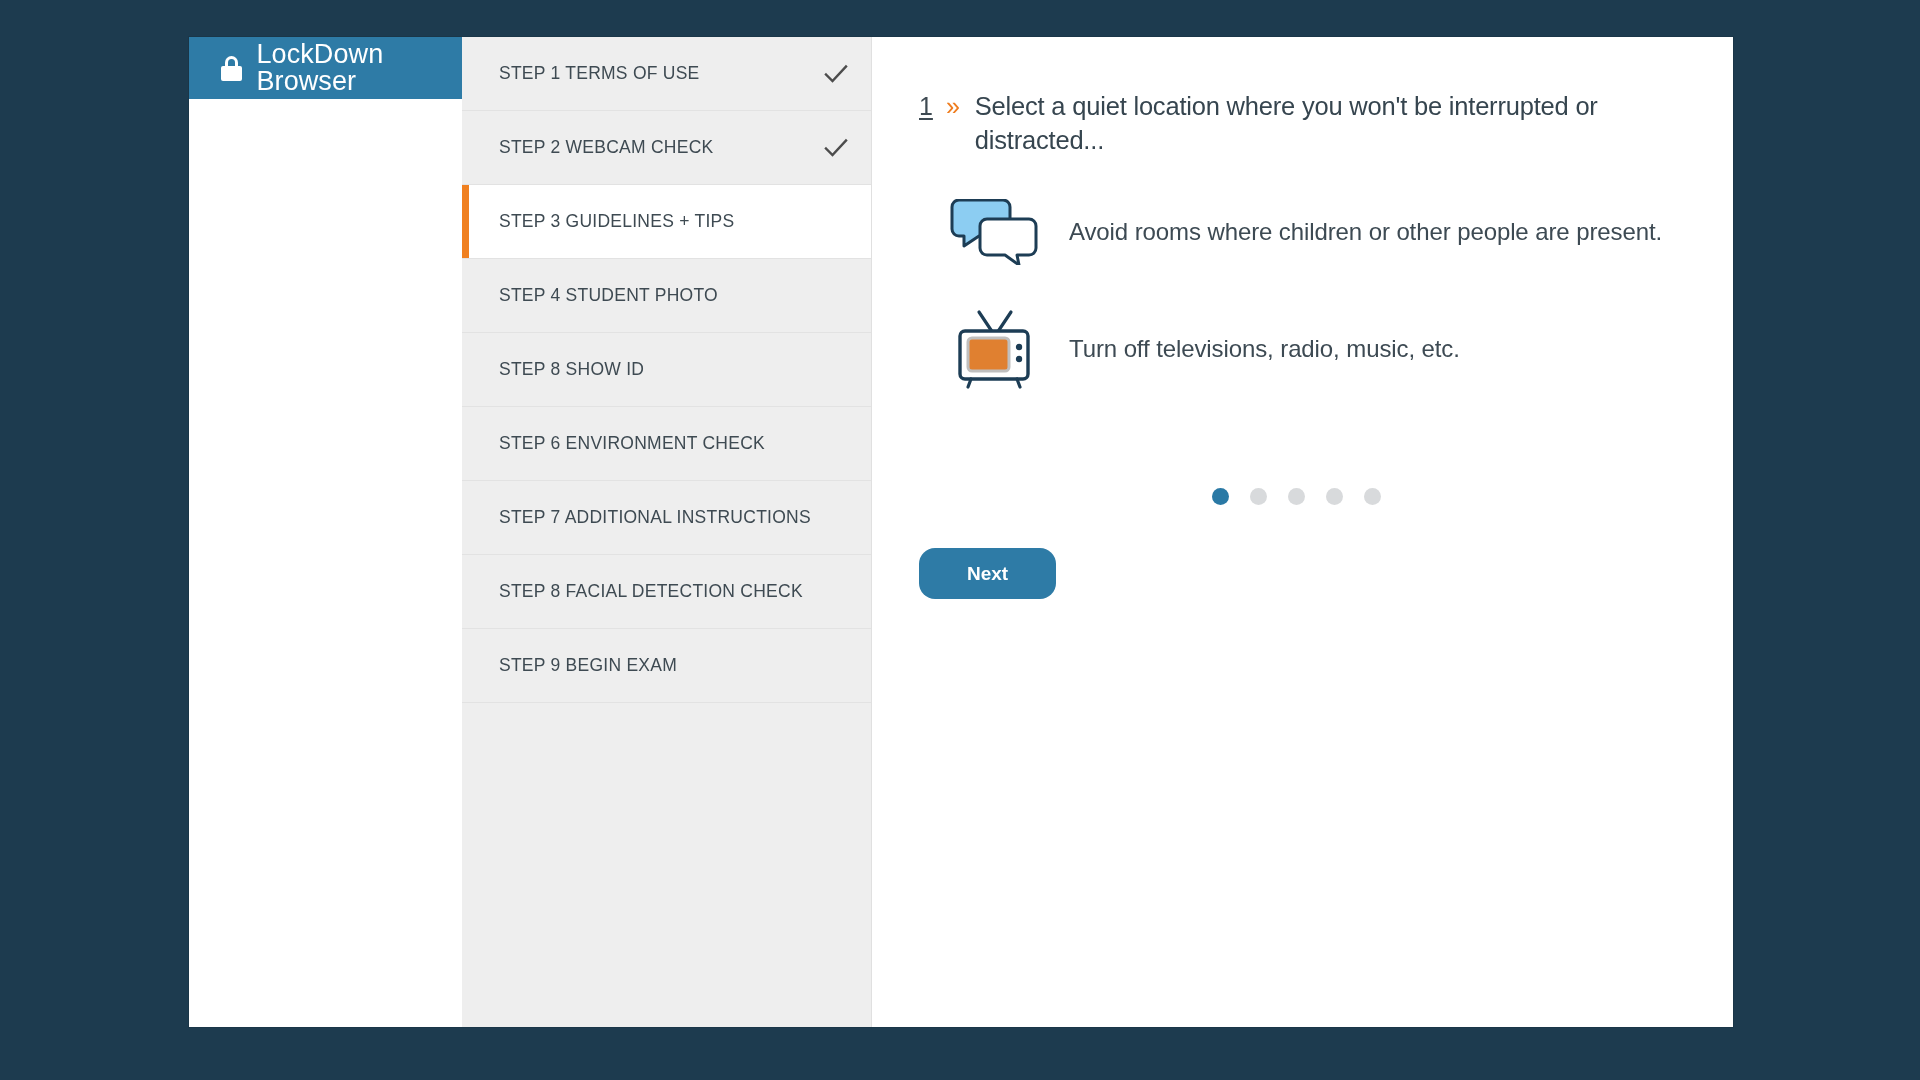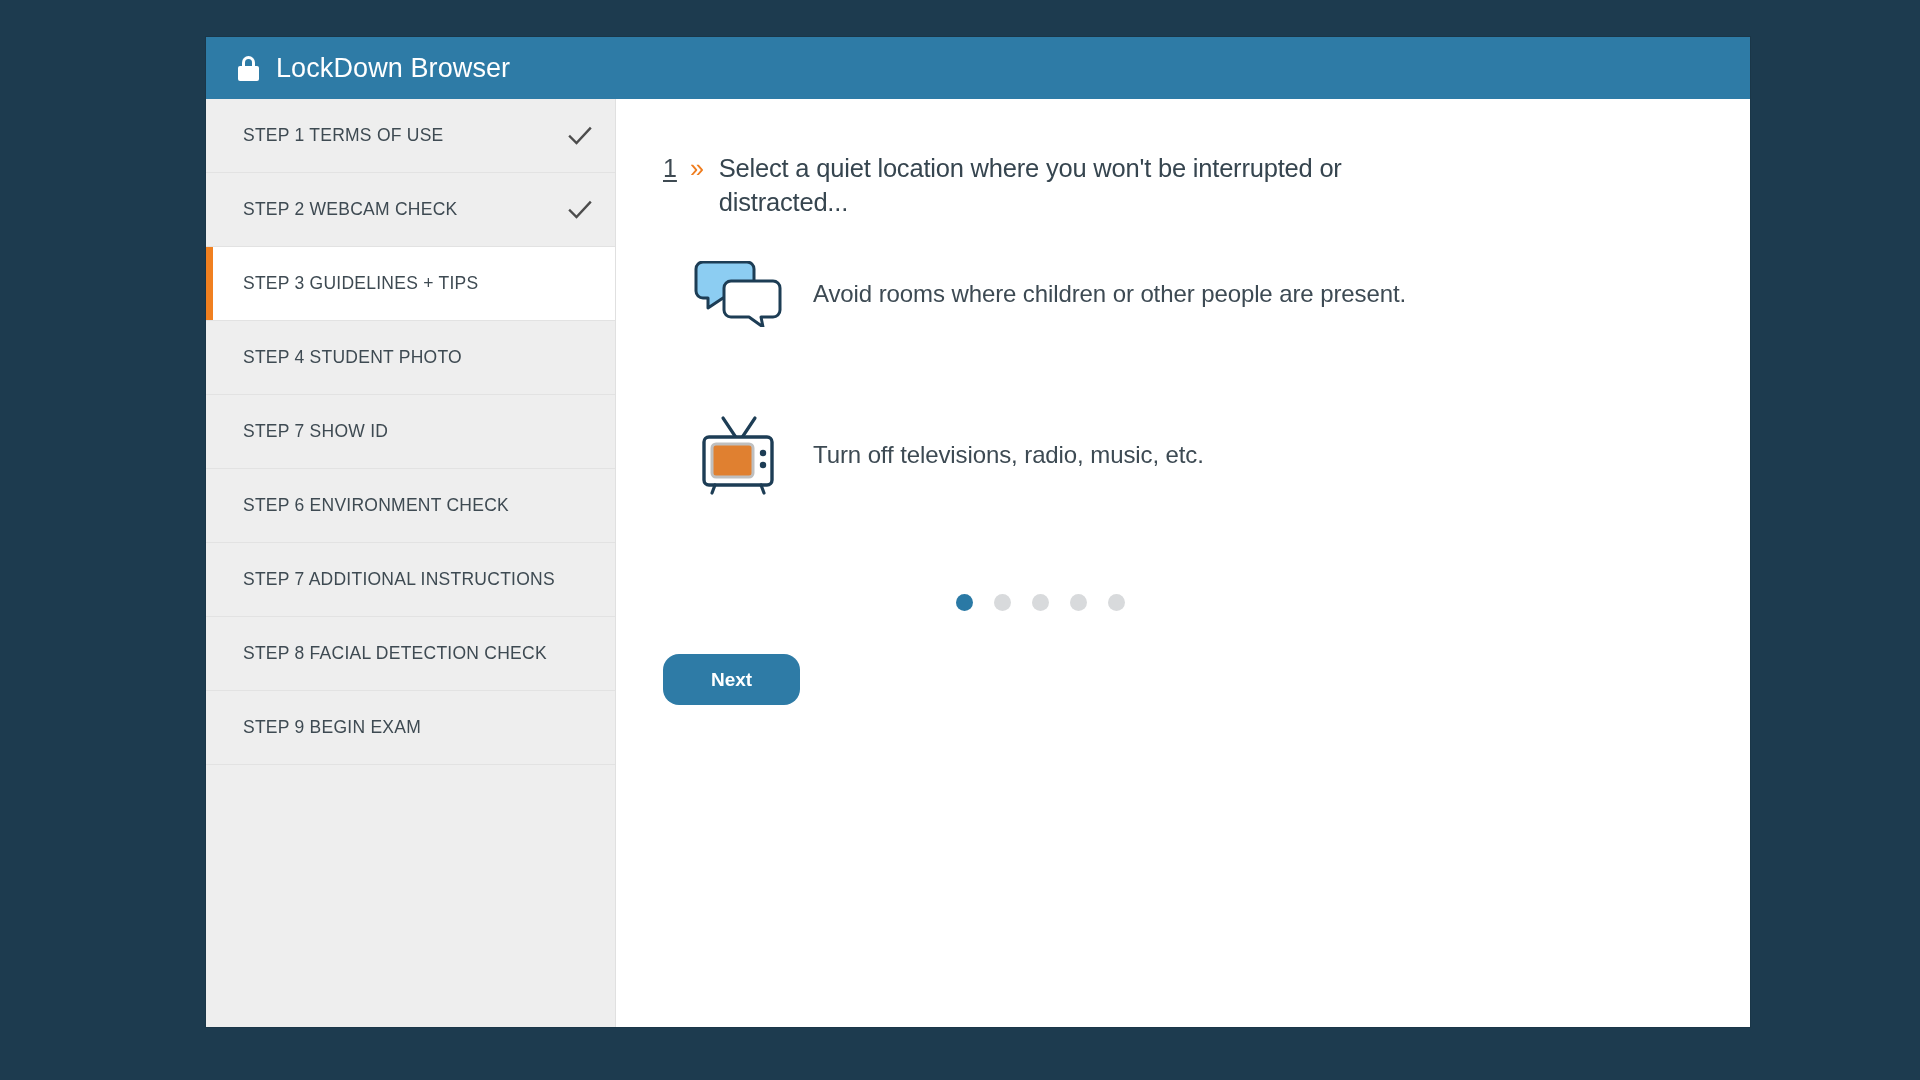--- a/index.html
+++ b/index.html
@@ -19,27 +19,27 @@
   .desktop {
     position: relative;
     width: 1920px;
     height: 1080px;
     background: #1d3b4f;
   }
 
   
   .app-window {
     position: absolute;
-    left: 206px;
+    left: 189px;
     top: 37px;
     width: 1544px;
     height: 990px;
     background: #ffffff;
     display: flex;
-    flex-direction: column;
+    flex-direction: row;
     box-shadow: 0 0 0 1px rgba(0,0,0,0.08);
   }
 
   
   .titlebar {
     height: 62px;
     min-height: 62px;
     background: #2e7ba6;
     display: flex;
     align-items: center;
@@ -170,21 +170,21 @@
     color: #36454f;
     line-height: 34px;
     letter-spacing: -0.2px;
   }
 
   
   .tips {
     margin-top: 42px;
     display: flex;
     flex-direction: column;
-    gap: 87px;
+    gap: 43px;
   }
   .tip-row {
     display: flex;
     align-items: center;
   }
   .tip-icon {
     width: 150px;
     min-width: 150px;
     display: flex;
     justify-content: center;
@@ -270,21 +270,21 @@
 
         <div class="step-item active">
           <span class="step-label">STEP 3 GUIDELINES + TIPS</span>
         </div>
 
         <div class="step-item">
           <span class="step-label">STEP 4 STUDENT PHOTO</span>
         </div>
 
         <div class="step-item">
-          <span class="step-label">STEP 7 SHOW ID</span>
+          <span class="step-label">STEP 8 SHOW ID</span>
         </div>
 
         <div class="step-item">
           <span class="step-label">STEP 6 ENVIRONMENT CHECK</span>
         </div>
 
         <div class="step-item">
           <span class="step-label">STEP 7 ADDITIONAL INSTRUCTIONS</span>
         </div>
 

